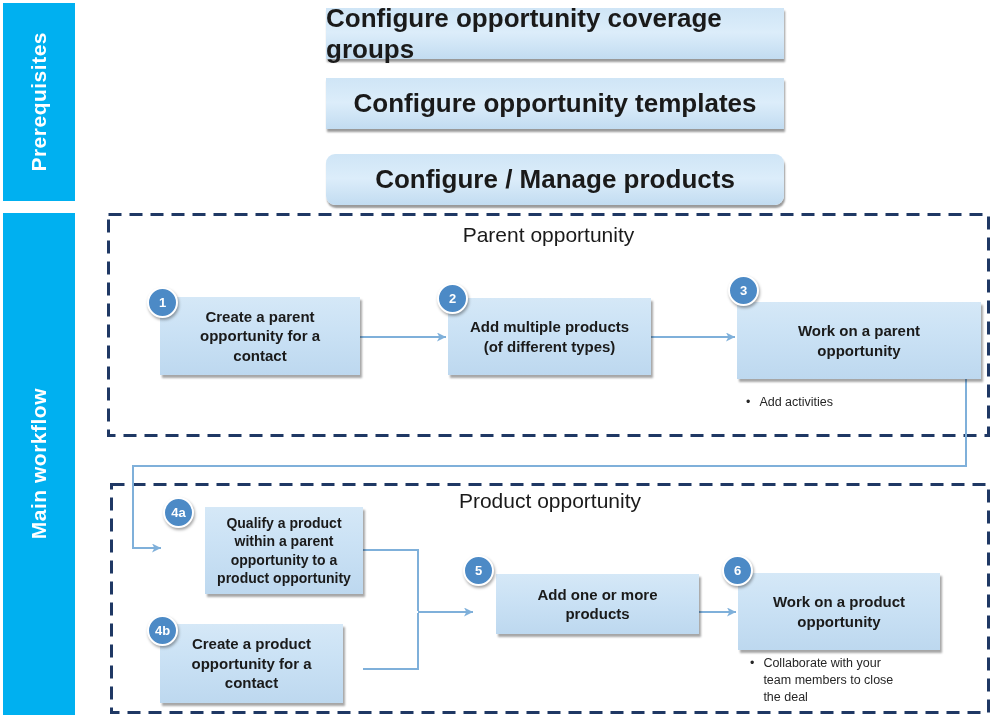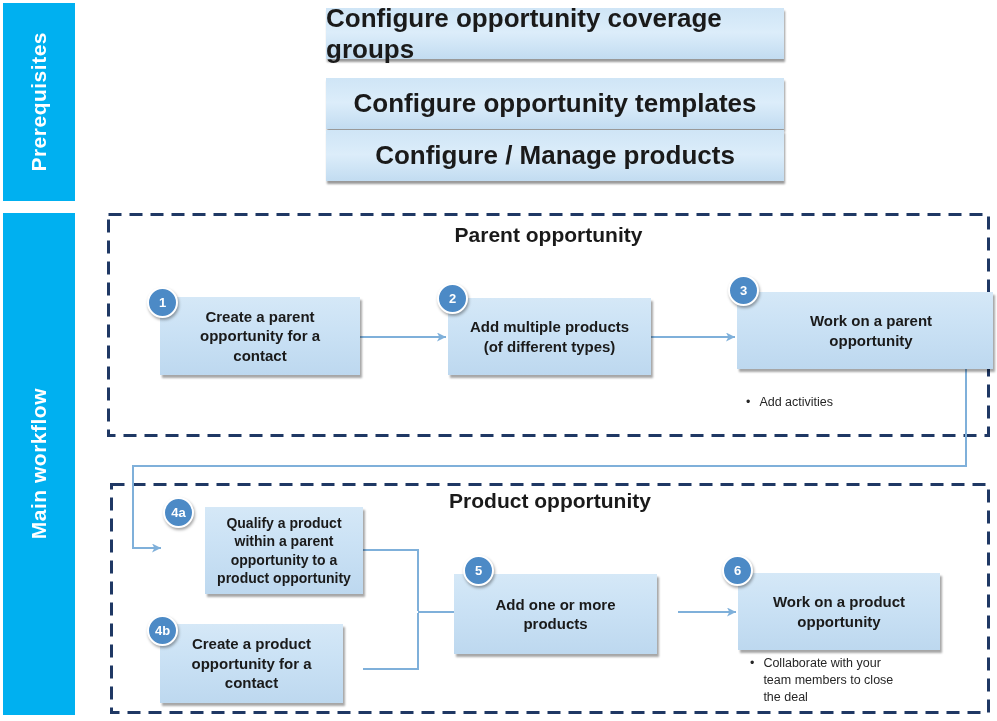--- a/index.html
+++ b/index.html
@@ -13,40 +13,40 @@
                    color:#ffffff; font-weight:bold; font-size:21px; letter-spacing:.5px; }
   .bar-prereq { top:3px;  height:198px; }
   .bar-main   { top:213px; height:502px; }
 
   
   .pre-box { position:absolute; left:326px; width:458px; height:51px;
              display:flex; align-items:center; justify-content:center;
              background:linear-gradient(180deg,#cfe5f6 0%,#dcedfa 48%,#c2dcf1 100%);
              box-shadow:1px 3px 2px rgba(0,0,0,0.40);
              font-weight:bold; font-size:26px; color:#1a1a1a; }
-  .pre-1 { top:8px; } .pre-2 { top:78px; } .pre-3 { top:130px; }
+  .pre-1 { top:8px; } .pre-2 { top:78px; } .pre-3 { top:154px;border-radius:9px; }
 
   
-  .section-title { position:absolute; text-align:center; font-weight:bold;
+  .section-title { position:absolute; text-align:center; font-weight:normal;
                    font-size:21px; color:#1a1a1a; }
   .title-parent  { left:107px; top:223px; width:883px; }
   .title-product { left:110px; top:489px; width:880px; }
 
   
   .step-box { position:absolute; display:flex; align-items:center; justify-content:center;
               text-align:center; font-weight:bold; font-size:15px; line-height:1.3;
               color:#1a1a1a; white-space:pre-line;
               background:linear-gradient(180deg,#d5e8f7 0%,#cbe2f5 40%,#bdd8ef 100%);
               box-shadow:1.5px 2.5px 2px rgba(0,0,0,0.35); }
   .box-1  { left:160px; top:297px; width:200px; height:78px; }
   .box-2  { left:448px; top:298px; width:203px; height:77px; }
-  .box-3  { left:737px; top:292px; width:244px; height:77px;padding-left:12px; }
+  .box-3  { left:737px; top:302px; width:244px; height:77px; }
   .box-4a { left:205px; top:507px; width:158px; height:87px; font-size:14px; }
   .box-4b { left:160px; top:624px; width:183px; height:79px; }
-  .box-5  { left:454px; top:574px; width:203px; height:80px; }
+  .box-5  { left:496px; top:574px; width:203px; height:60px; }
   .box-6  { left:738px; top:573px; width:202px; height:77px; }
 
   
   .step-circle { position:absolute; width:31px; height:31px; border-radius:50%;
                  box-sizing:border-box; background:#4c8ac6; border:2px solid #ffffff;
                  box-shadow:1px 2px 3px rgba(0,0,0,0.35);
                  color:#ffffff; font-weight:bold; font-size:13px;
                  display:flex; align-items:center; justify-content:center; }
   .c-1  { left:147px; top:287px; }
   .c-2  { left:437px; top:283px; }

